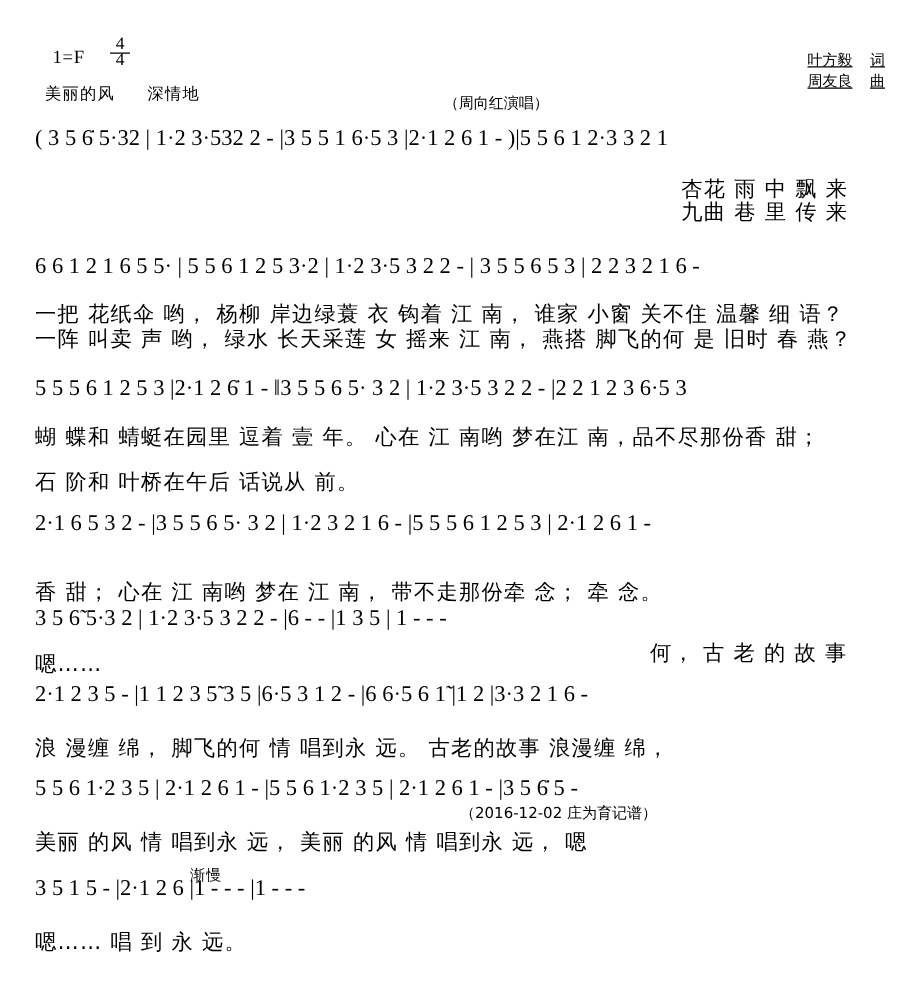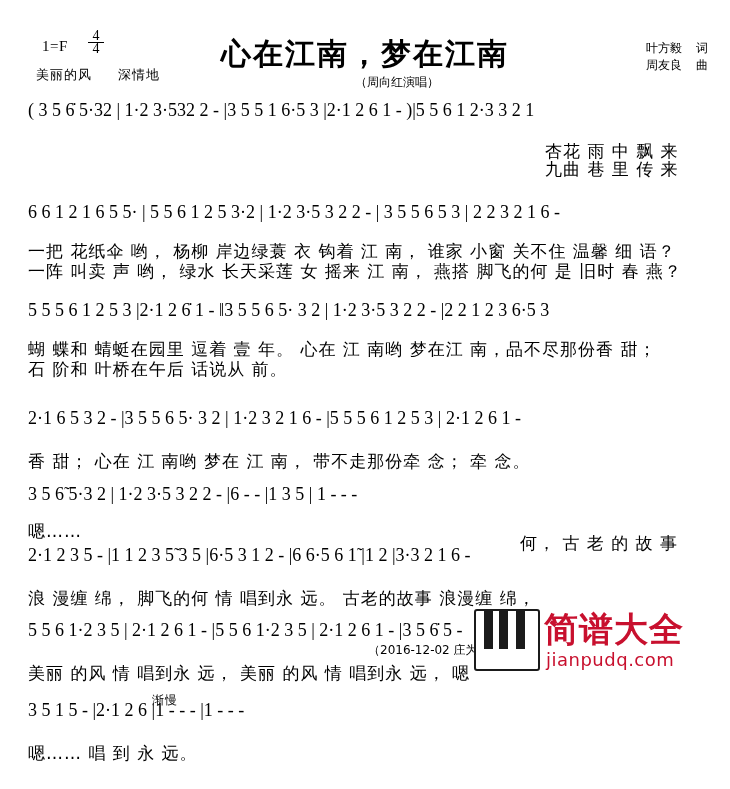--- a/index.html
+++ b/index.html
@@ -79,20 +79,21 @@
     margin-left: 32px;
   }
   .credits {
     position: absolute;
     right: 22px;
     top: 40px;
     font-size: 12px;
     line-height: 17px;
     font-family: "DejaVu Sans", sans-serif;
     text-align: center;
+    text-decoration: underline;
   }
   .credits .row { white-space: nowrap; }
   .credits .role { margin-left: 14px; }
 
   
   .system {
     position: absolute;
     left: 0;
     width: 730px;
   }
@@ -176,21 +177,20 @@
 
 <div class="sheet">
 
   <div class="key-sig">1=F</div>
   <div class="time-sig">
     <span class="num">4</span>
     <span class="den">4</span>
   </div>
   <div class="tempo-mark">美丽的风</div>
   <div class="expression-mark">深情地</div>
-  <div class="song-title">心在江南，梦在江南</div>
   <div class="singer">（周向红演唱）</div>
   <div class="credits">
     <div class="row">
       <span>叶方毅</span><span class="role">词</span>
     </div>
     <div class="row">
       <span>周友良</span><span class="role">曲</span>
     </div>
   </div>
 
@@ -202,55 +202,46 @@
 
   <div class="system" style="top:202px">
     <div class="notes-line" style="top:0px">6 6 1 2 1 6 5 5· | 5 5  6 1 2 5 3·2 | 1·2  3·5 3 2 2 -  | 3 5  5 6   5 3 | 2 2  3 2 1  6  -</div>
     <div class="lyr-line" style="top:38px">一把  花纸伞  哟，     杨柳  岸边绿蓑 衣      钩着  江         南，    谁家  小窗 关不住   温馨 细  语？</div>
     <div class="lyr-line" style="top:58px">一阵  叫卖 声  哟，     绿水  长天采莲 女      摇来  江         南，    燕搭  脚飞的何  是  旧时 春  燕？</div>
   </div>
 
   <div class="system" style="top:300px">
     <div class="notes-line" style="top:0px">5 5 5 6 1 2 5 3 |2·1 2 6̇ 1  - ‖3 5 5 6   5· 3 2 | 1·2  3·5 3 2 2 - |2 2 1 2 3 6·5 3</div>
     <div class="lyr-line" style="top:38px">蝴 蝶和 蜻蜓在园里 逗着 壹 年。      心在 江 南哟  梦在江      南，品不尽那份香   甜；</div>
-    <div class="lyr-line" style="top:58px">石 阶和 叶桥在午后 话说从  前。</div>
+    <div class="lyr-line" style="top:74px">石 阶和 叶桥在午后 话说从  前。</div>
   </div>
 
   <div class="system" style="top:408px">
     <div class="notes-line" style="top:0px">2·1 6 5 3  2  - |3 5  5 6   5· 3 2 | 1·2  3 2 1  6  - |5 5 5 6 1 2 5 3 | 2·1 2 6 1  -</div>
-    <div class="lyr-line" style="top:42px">香        甜；      心在  江 南哟   梦在 江      南，  带不走那份牵 念；  牵      念。</div>
+    <div class="lyr-line" style="top:54px">香        甜；      心在  江 南哟   梦在 江      南，  带不走那份牵 念；  牵      念。</div>
   </div>
 
   <div class="system" style="top:484px">
     <div class="notes-line" style="top:0px">3 5  6̃ 5·3 2 | 1·2  3·5 3 2 2  - |6  -  - |1 3 5 | 1 - - - </div>
     <div class="lyr-line" style="top:36px">嗯……</div>
-    <div class="lyr-line" style="top:48px; left:520px">何，  古 老 的 故 事</div>
+    <div class="lyr-line" style="top:27px; left:520px">何，  古 老 的 故 事</div>
   </div>
 
   <div class="system" style="top:545px">
     <div class="notes-line" style="top:0px">2·1 2 3 5 - |1 1 2 3  5̃ 3 5 |6·5 3 1 2  - |6 6·5 6  1̃ |1 2 |3·3 2 1  6  -</div>
     <div class="lyr-line" style="top:42px">浪 漫缠 绵，  脚飞的何 情      唱到永 远。 古老的故事    浪漫缠  绵，</div>
   </div>
 
   <div class="system" style="top:620px">
     <div class="notes-line" style="top:0px">5 5  6 1·2 3 5 | 2·1 2 6 1  - |5 5 6 1·2 3 5 | 2·1 2 6 1  - |3 5 6̇ 5  -</div>
     <div class="lyr-line" style="top:42px">美丽 的风  情    唱到永   远，   美丽 的风  情    唱到永   远，          嗯</div>
   </div>
 
   <div class="system" style="top:700px">
     <div class="notes-line" style="top:0px">3 5 1 5  - |2·1 2 6 |1 - - - |1 - - -</div>
     <div class="lyr-line tiny" style="top:-8px; left:152px">渐慢</div>
     <div class="lyr-line" style="top:42px">嗯……          唱 到 永          远。</div>
   </div>
 
   <div class="footnote">（2016-12-02 庄为育记谱）</div>
 
-  <div class="logo">
-    <div class="keys">
-        <i></i>
-        <i></i>
-        <i></i>
-      </div>
-    <div class="brand-cn">简谱大全</div>
-    <div class="brand-en">jianpudq.com</div>
-  </div>
 
 </div>
 
 </body></html>

